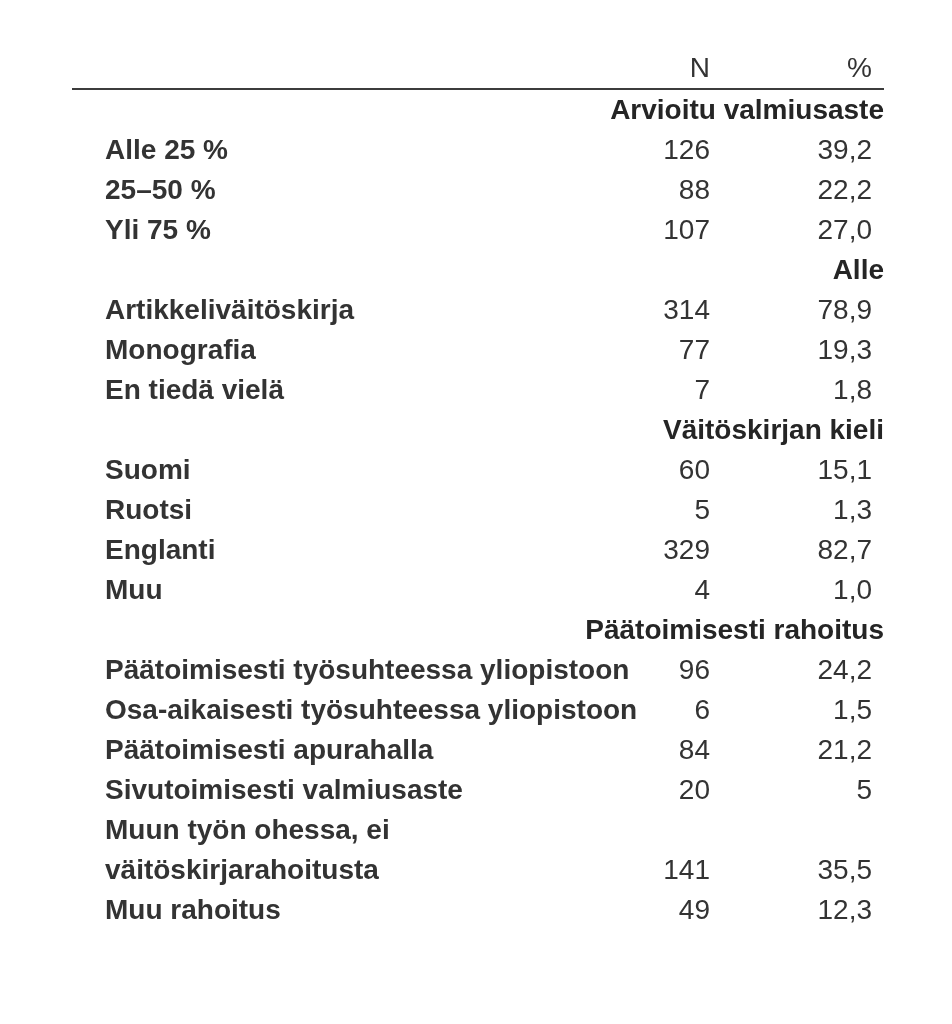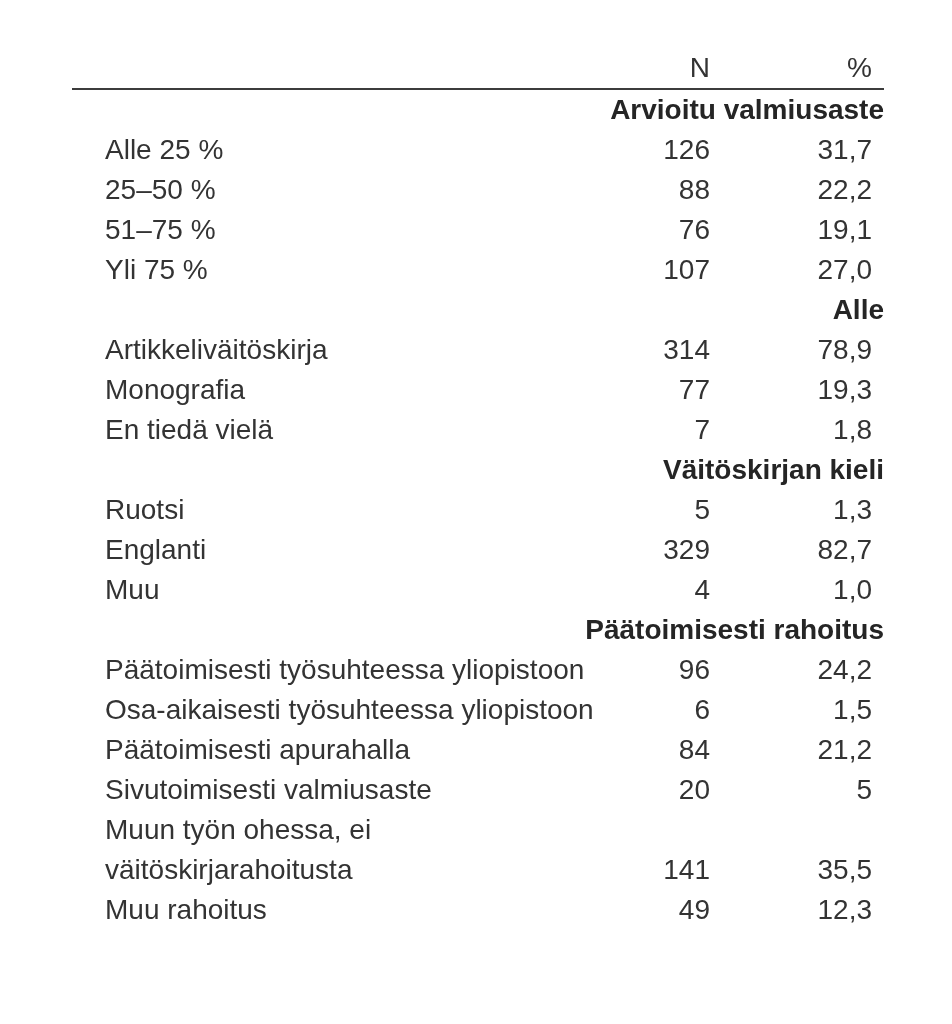--- a/index.html
+++ b/index.html
@@ -45,20 +45,21 @@
   .pct-pad  { padding-right: 12px; }
   .group-header {
     font-weight: bold;
     color: #252525;
     padding-left: 13px;
     white-space: nowrap;
     text-align: right;
   }
   .label-cell {
     padding-left: 33px;
+    font-weight: bold;
   }
   .label-cell.multiline {
     white-space: normal;
   }
   .num-cell {
     text-align: right;
   }
 </style>
 </head>
 <body>
@@ -77,31 +78,26 @@
         <td class="num-head pct-pad">%</td>
       </tr>
     </thead>
     <tbody>
         <tr>
           <td class="group-header" colspan="3">Arvioitu valmiusaste</td>
         </tr>
         <tr>
           <td class="label-cell">Alle 25 %</td>
           <td class="num-cell">126</td>
-          <td class="num-cell pct-pad">31,7</td>
+          <td class="num-cell pct-pad">39,2</td>
         </tr>
         <tr>
           <td class="label-cell">25–50 %</td>
           <td class="num-cell">88</td>
           <td class="num-cell pct-pad">22,2</td>
-        </tr>
-        <tr>
-          <td class="label-cell">51–75 %</td>
-          <td class="num-cell">76</td>
-          <td class="num-cell pct-pad">19,1</td>
         </tr>
         <tr>
           <td class="label-cell">Yli 75 %</td>
           <td class="num-cell">107</td>
           <td class="num-cell pct-pad">27,0</td>
         </tr>
         <tr>
           <td class="group-header" colspan="3">Alle</td>
         </tr>
         <tr>
@@ -114,20 +110,25 @@
           <td class="num-cell">77</td>
           <td class="num-cell pct-pad">19,3</td>
         </tr>
         <tr>
           <td class="label-cell">En tiedä vielä</td>
           <td class="num-cell">7</td>
           <td class="num-cell pct-pad">1,8</td>
         </tr>
         <tr>
           <td class="group-header" colspan="3">Väitöskirjan kieli</td>
+        </tr>
+        <tr>
+          <td class="label-cell">Suomi</td>
+          <td class="num-cell">60</td>
+          <td class="num-cell pct-pad">15,1</td>
         </tr>
         <tr>
           <td class="label-cell">Ruotsi</td>
           <td class="num-cell">5</td>
           <td class="num-cell pct-pad">1,3</td>
         </tr>
         <tr>
           <td class="label-cell">Englanti</td>
           <td class="num-cell">329</td>
           <td class="num-cell pct-pad">82,7</td>

